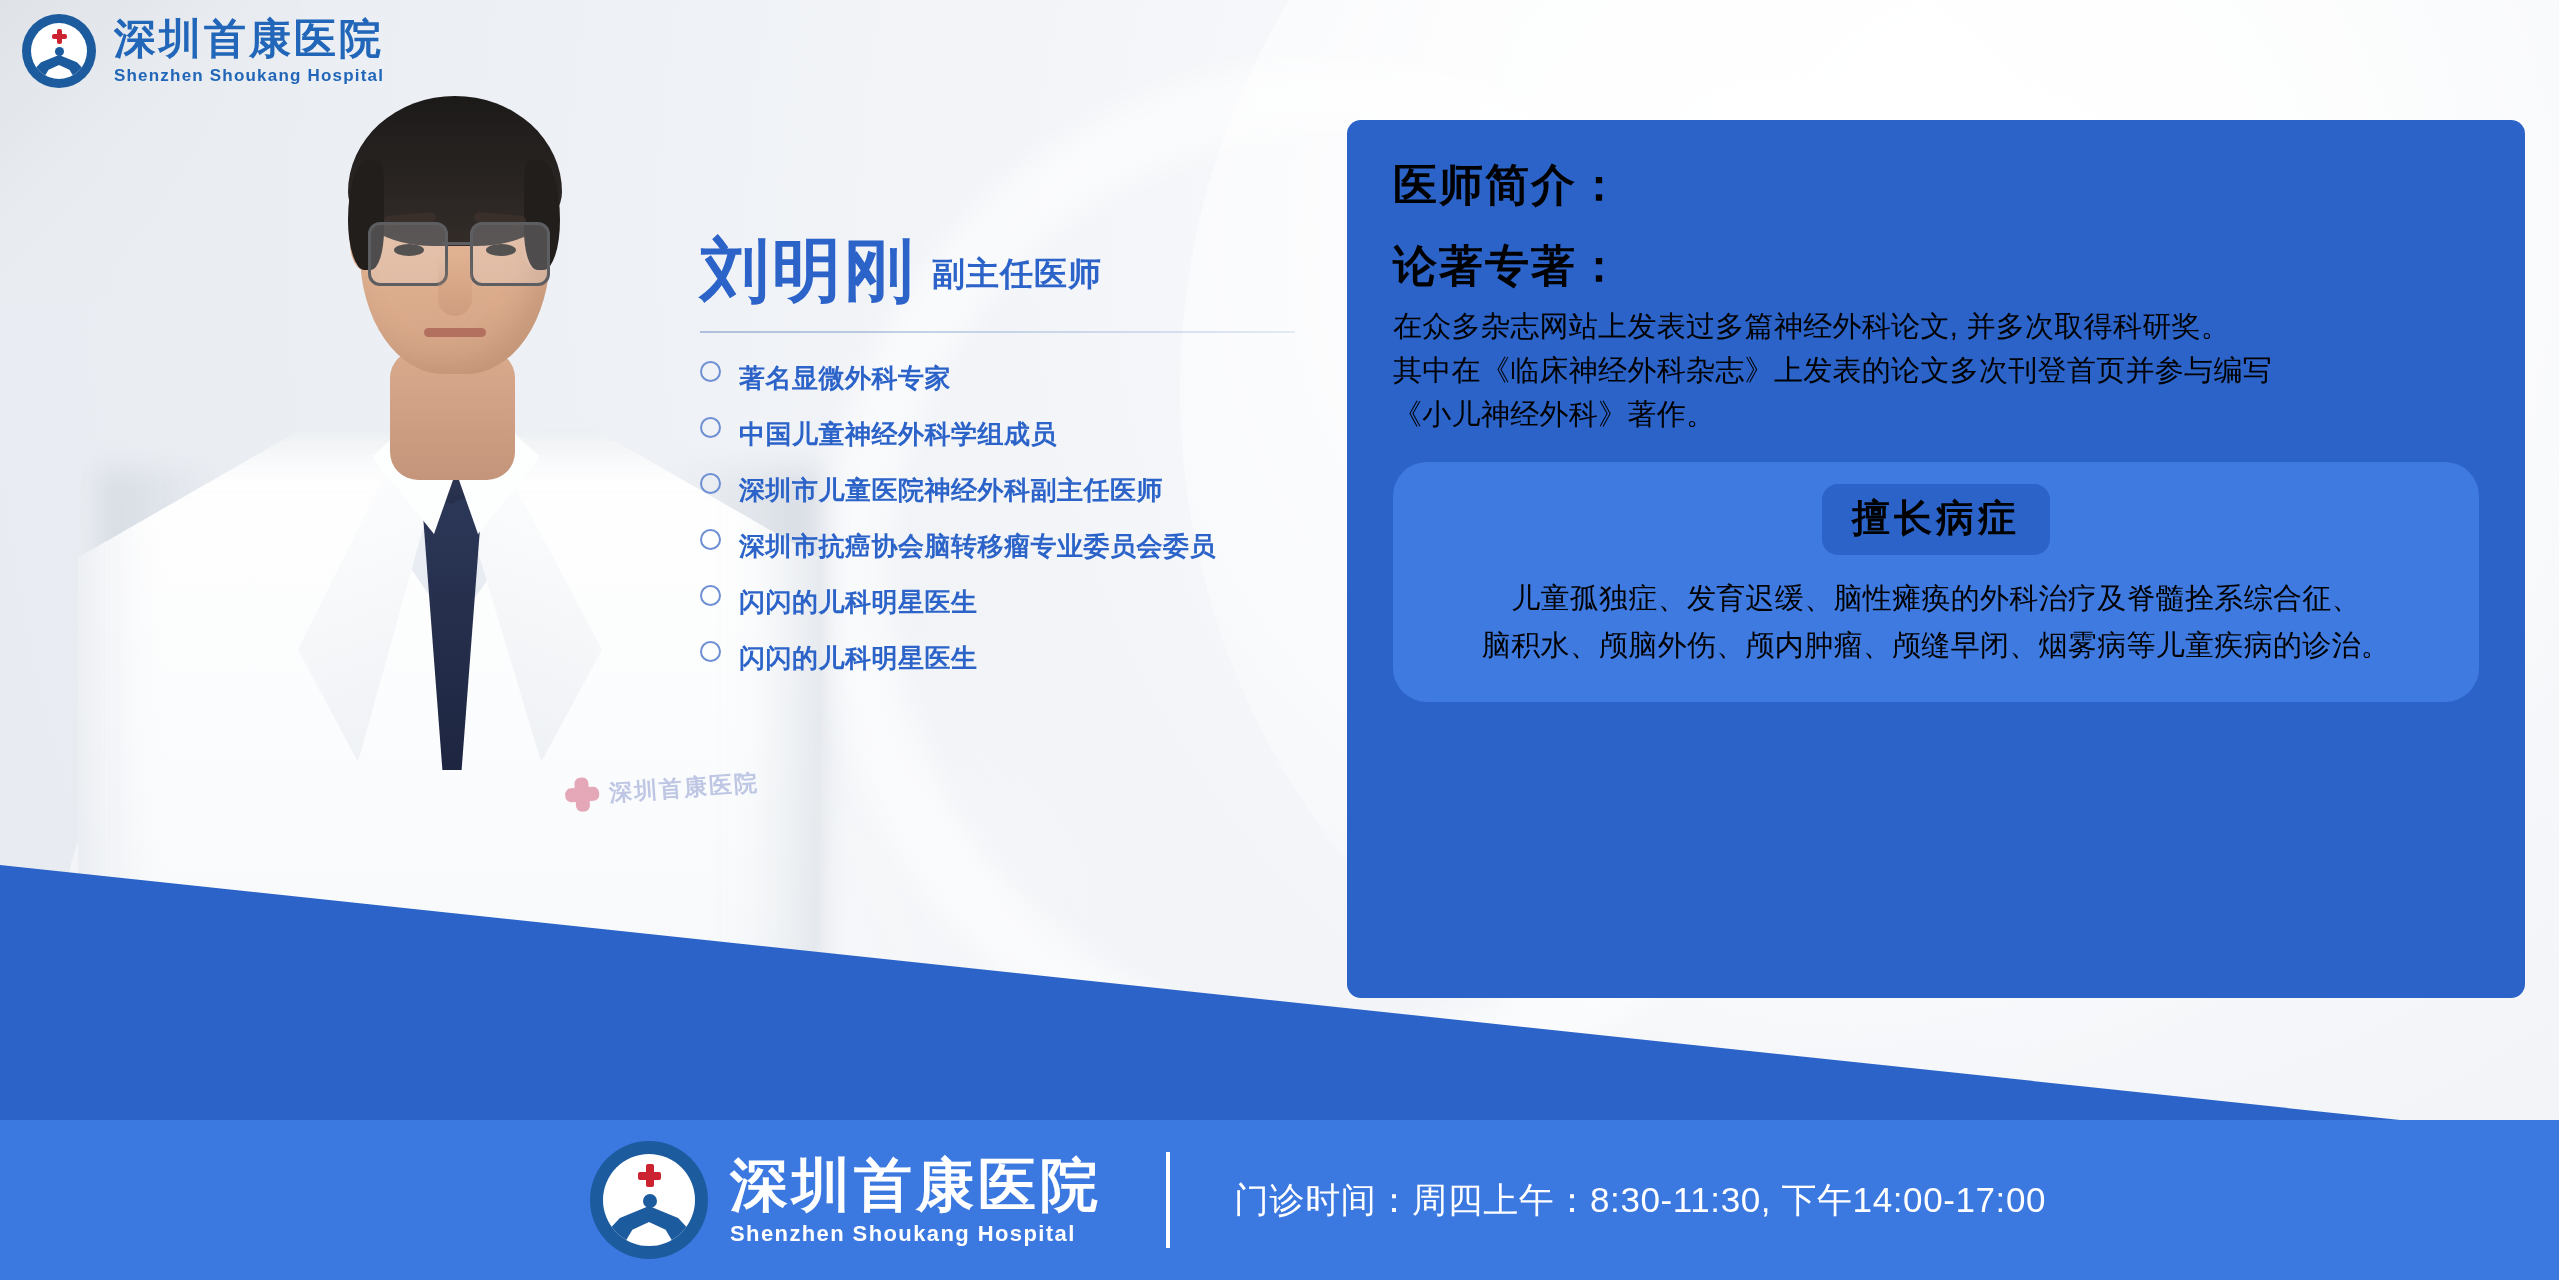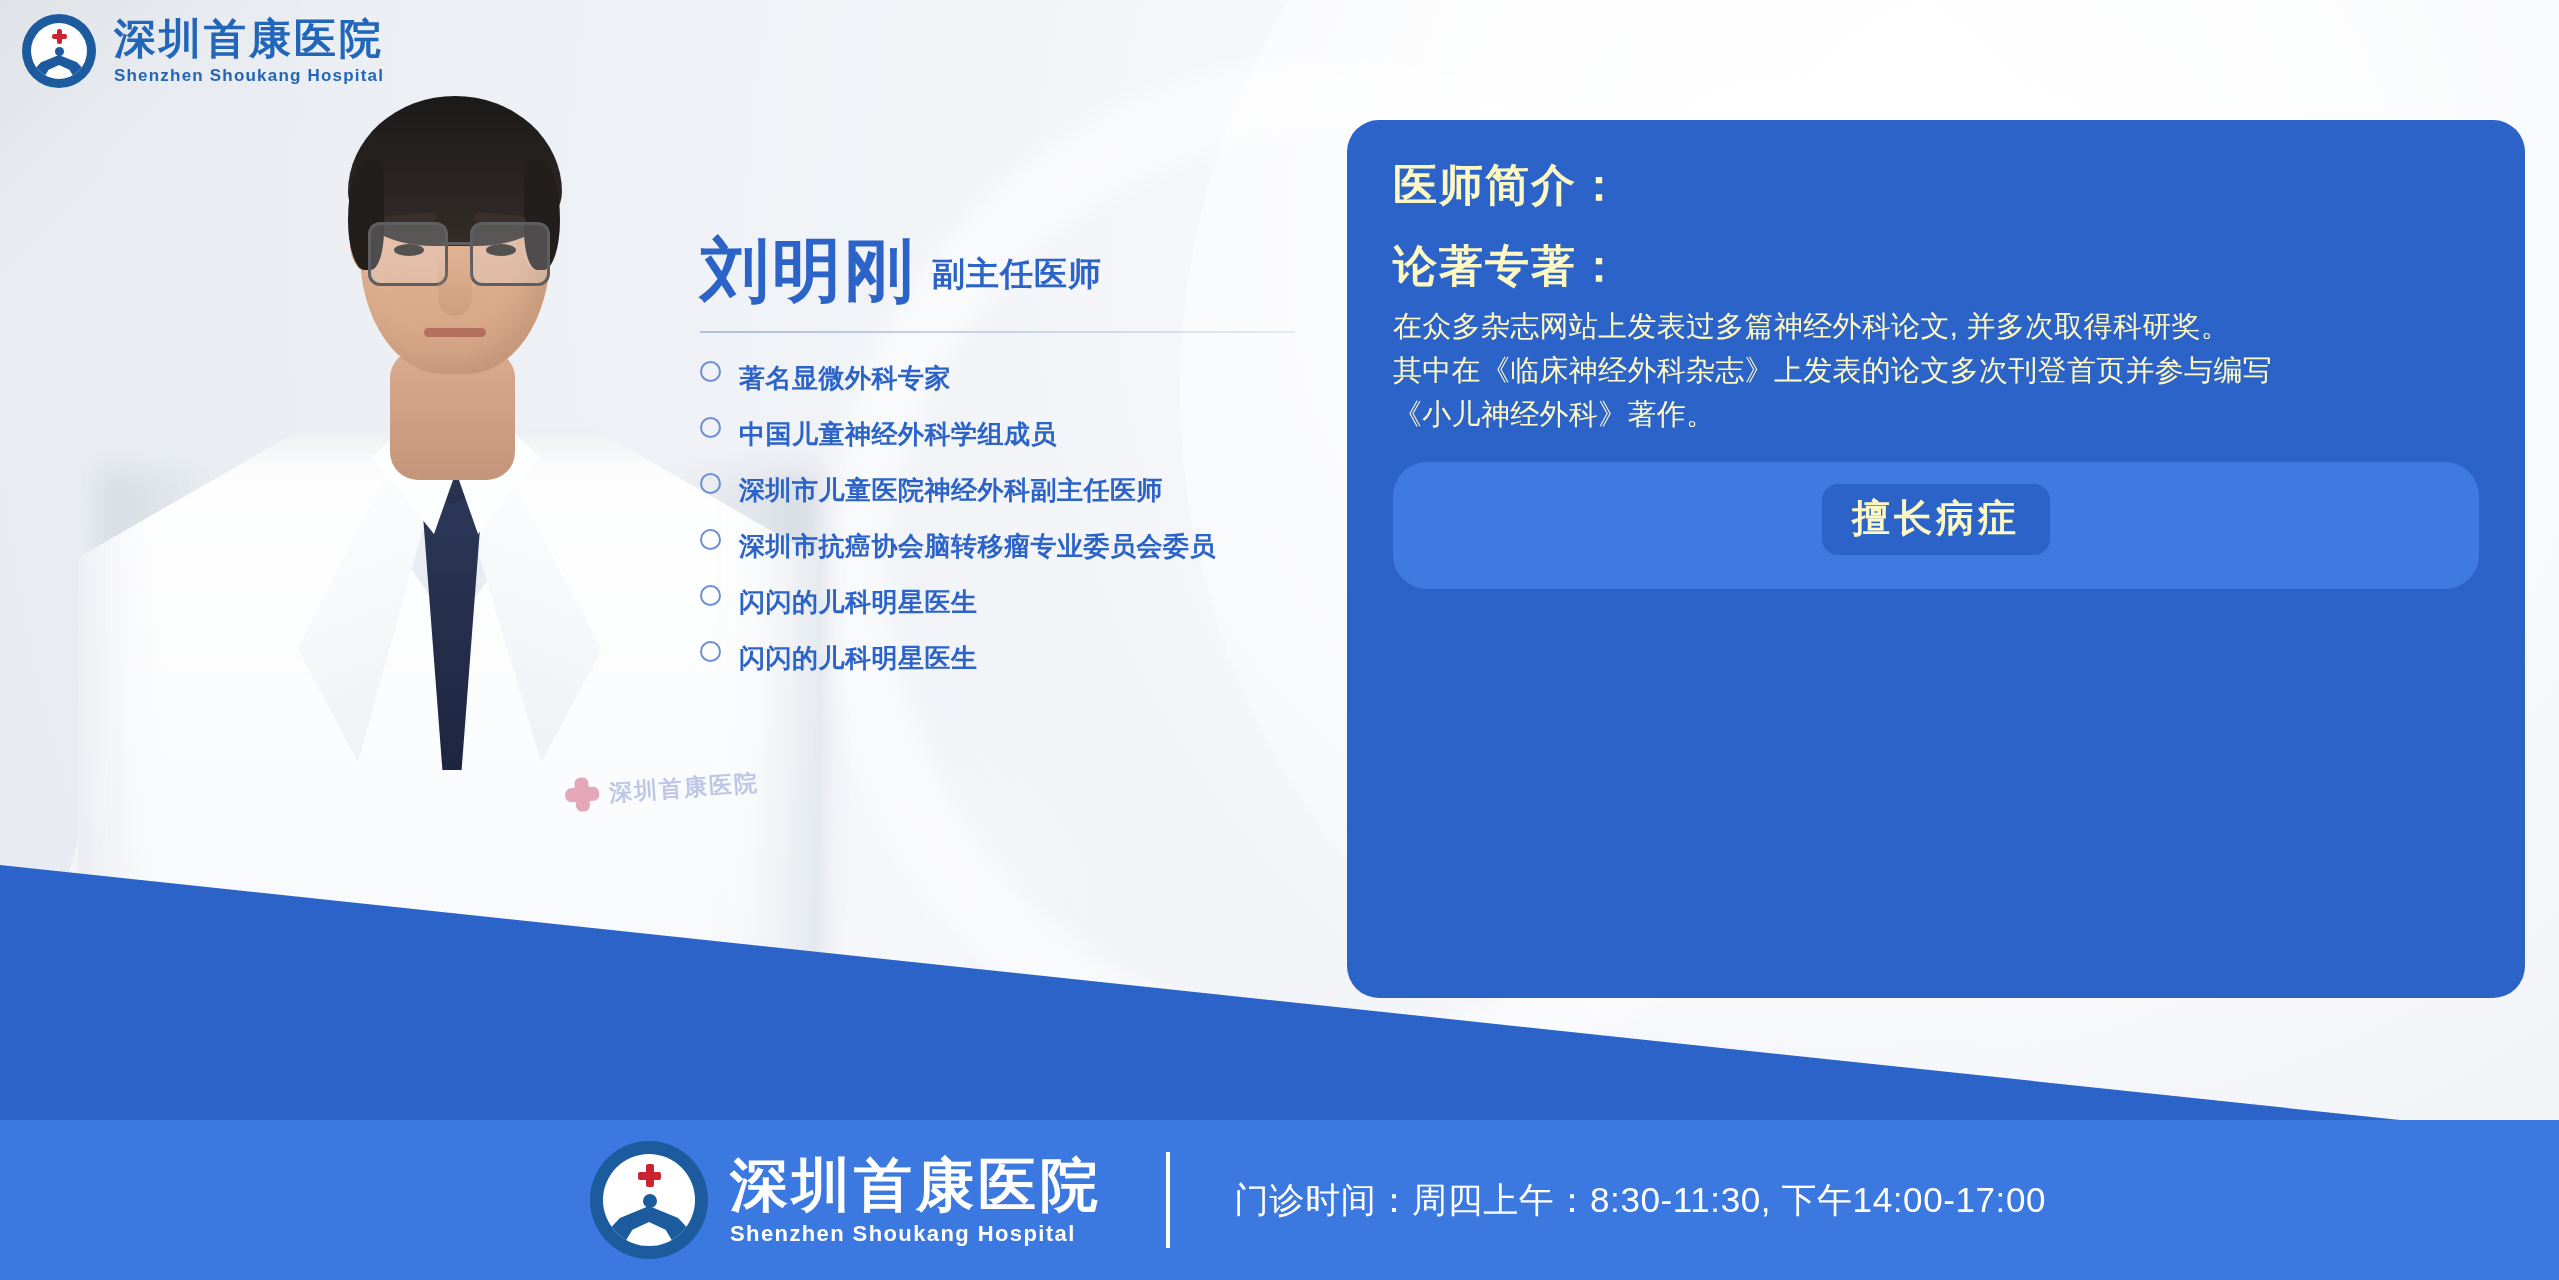--- a/index.html
+++ b/index.html
@@ -410,25 +410,25 @@
     color: #2c63c9;
     letter-spacing: 0.5px;
   }
 
   
   .panel {
     position: absolute;
     left: 1347px; top: 120px;
     width: 1178px; height: 878px;
     background: #2b63c9;
-    border-radius: 32px;
+    border-radius: 14px;
     z-index: 5;
     box-sizing: border-box;
     padding: 36px 46px 0 46px;
-    color: #fef9c3;
+    color: #000000;
   }
   .panel-h {
     font-size: 44px;
     font-weight: 700;
     letter-spacing: 2px;
     margin: 0 0 8px 0;
   }
   .panel-h.second { margin-top: 22px; }
   .panel-p {
     font-size: 29px;
@@ -616,20 +616,24 @@
 
     <h2 class="panel-h second">论著专著：</h2>
     <p class="panel-p">
       <span>在众多杂志网站上发表过多篇神经外科论文, 并多次取得科研奖。</span><br>
       <span>其中在《临床神经外科杂志》上发表的论文多次刊登首页并参与编写</span><br>
       <span>《小儿神经外科》著作。</span>
     </p>
 
     <div class="spec-box">
       <span class="spec-badge">擅长病症</span>
+      <div class="spec-text">
+        <span>儿童孤独症、发育迟缓、脑性瘫痪的外科治疗及脊髓拴系综合征、</span><br>
+        <span>脑积水、颅脑外伤、颅内肿瘤、颅缝早闭、烟雾病等儿童疾病的诊治。</span>
+      </div>
     </div>
   </div>
 
   <div class="footer">
     <div class="footer-logo">
       <span class="crest crest-lg">
         <span class="crest-inner">
           <span class="crest-cross"></span>
           <span class="crest-dot"></span>
           <span class="crest-arc"></span>

